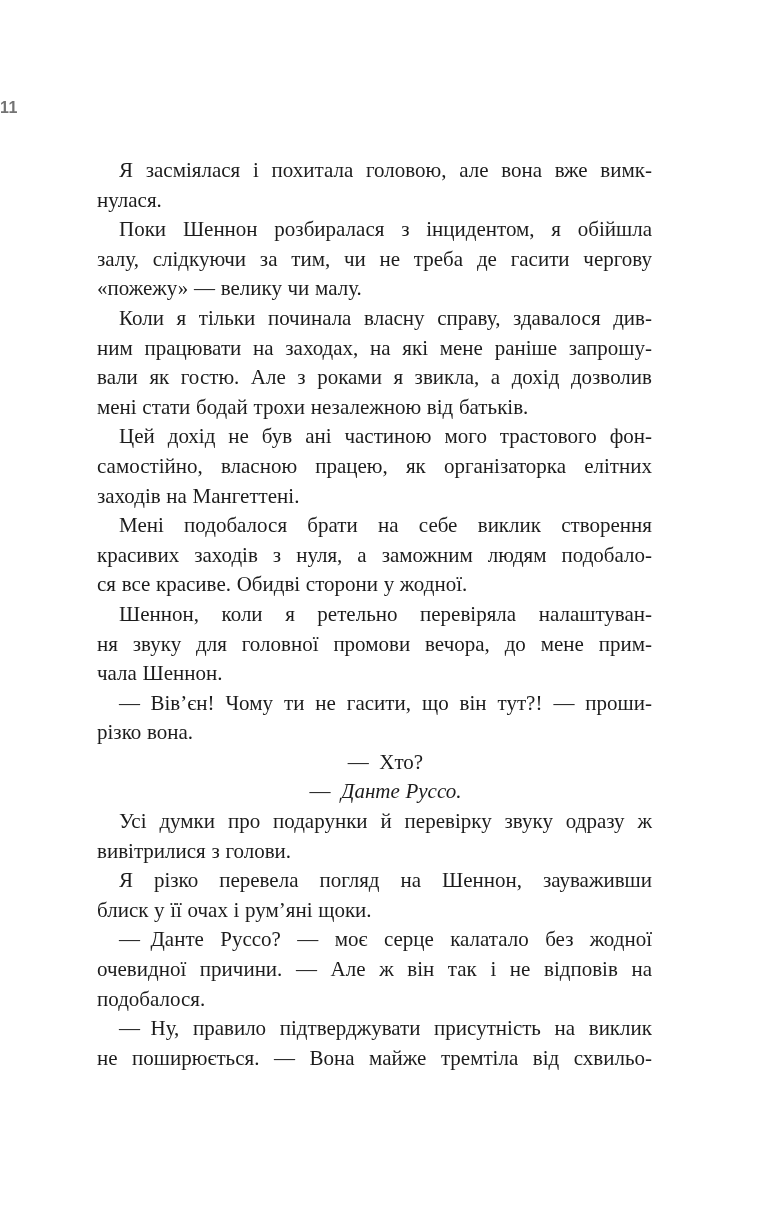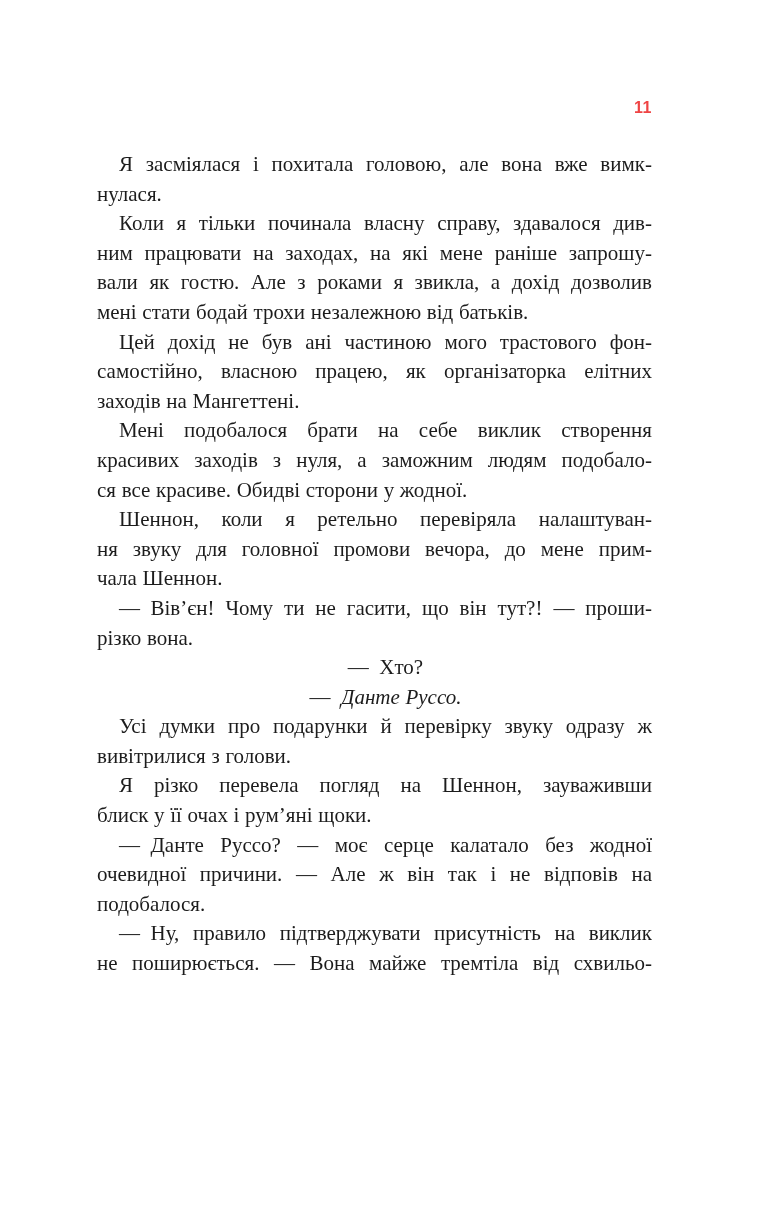--- a/index.html
+++ b/index.html
@@ -13,31 +13,30 @@
     position: relative;
     overflow: hidden;
     font-family: "Liberation Serif", "DejaVu Serif", serif;
     color: #1c1c1c;
   }
   .folio {
     position: absolute;
     top: 99px;
     left: 0;
     width: 652px;
-    text-align: right;
     font-family: "Liberation Sans", "DejaVu Sans", sans-serif;
     font-weight: bold;
     font-size: 16px;
     line-height: 18px;
     letter-spacing: 0.5px;
-    color: #ef4444;
+    color: #737373;
   }
   .text-block {
     position: absolute;
-    top: 150px;
+    top: 156px;
     left: 97px;
     width: 555px;
     font-size: 21px;
     line-height: 29.6px;
   }
   .paragraph {
     margin: 0;
     padding: 0;
   }
   .line {
@@ -59,20 +58,25 @@
 </style>
 </head>
 <body>
 
 <div class="folio">11</div>
 
 <div class="text-block">
     <div class="paragraph">
       <div class="line first just"><span>Я засміялася і похитала головою, але вона вже вимк-</span></div>
       <div class="line"><span>нулася.</span></div>
+    </div>
+    <div class="paragraph">
+      <div class="line first just"><span>Поки Шеннон розбиралася з інцидентом, я обійшла</span></div>
+      <div class="line just"><span>залу, слідкуючи за тим, чи не треба де гасити чергову</span></div>
+      <div class="line"><span>«пожежу» — велику чи малу.</span></div>
     </div>
     <div class="paragraph">
       <div class="line first just"><span>Коли я тільки починала власну справу, здавалося див-</span></div>
       <div class="line just"><span>ним працювати на заходах, на які мене раніше запрошу-</span></div>
       <div class="line just"><span>вали як гостю. Але з роками я звикла, а дохід дозволив</span></div>
       <div class="line"><span>мені стати бодай трохи незалежною від батьків.</span></div>
     </div>
     <div class="paragraph">
       <div class="line first just"><span>Цей дохід не був ані частиною мого трастового фон-</span></div>
       <div class="line just"><span>самостійно, власною працею, як організаторка елітних</span></div>

